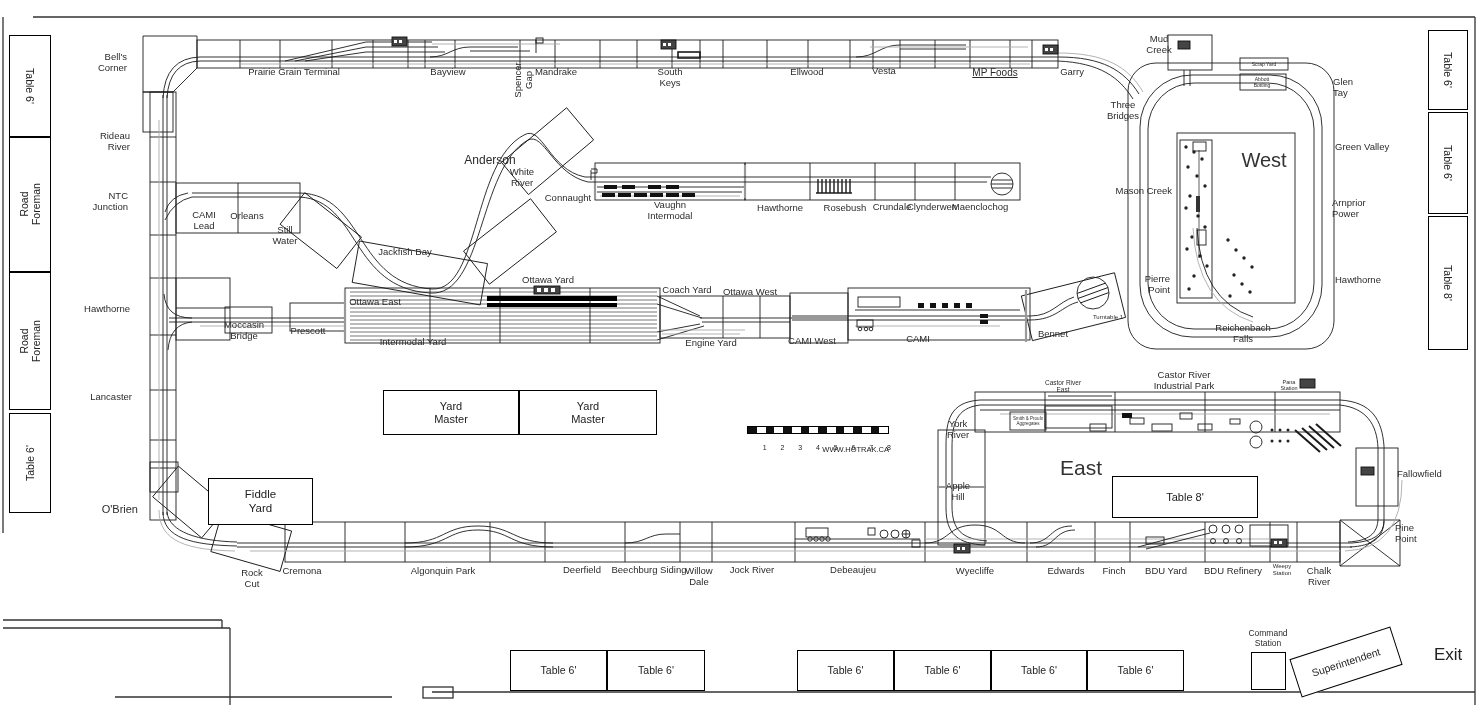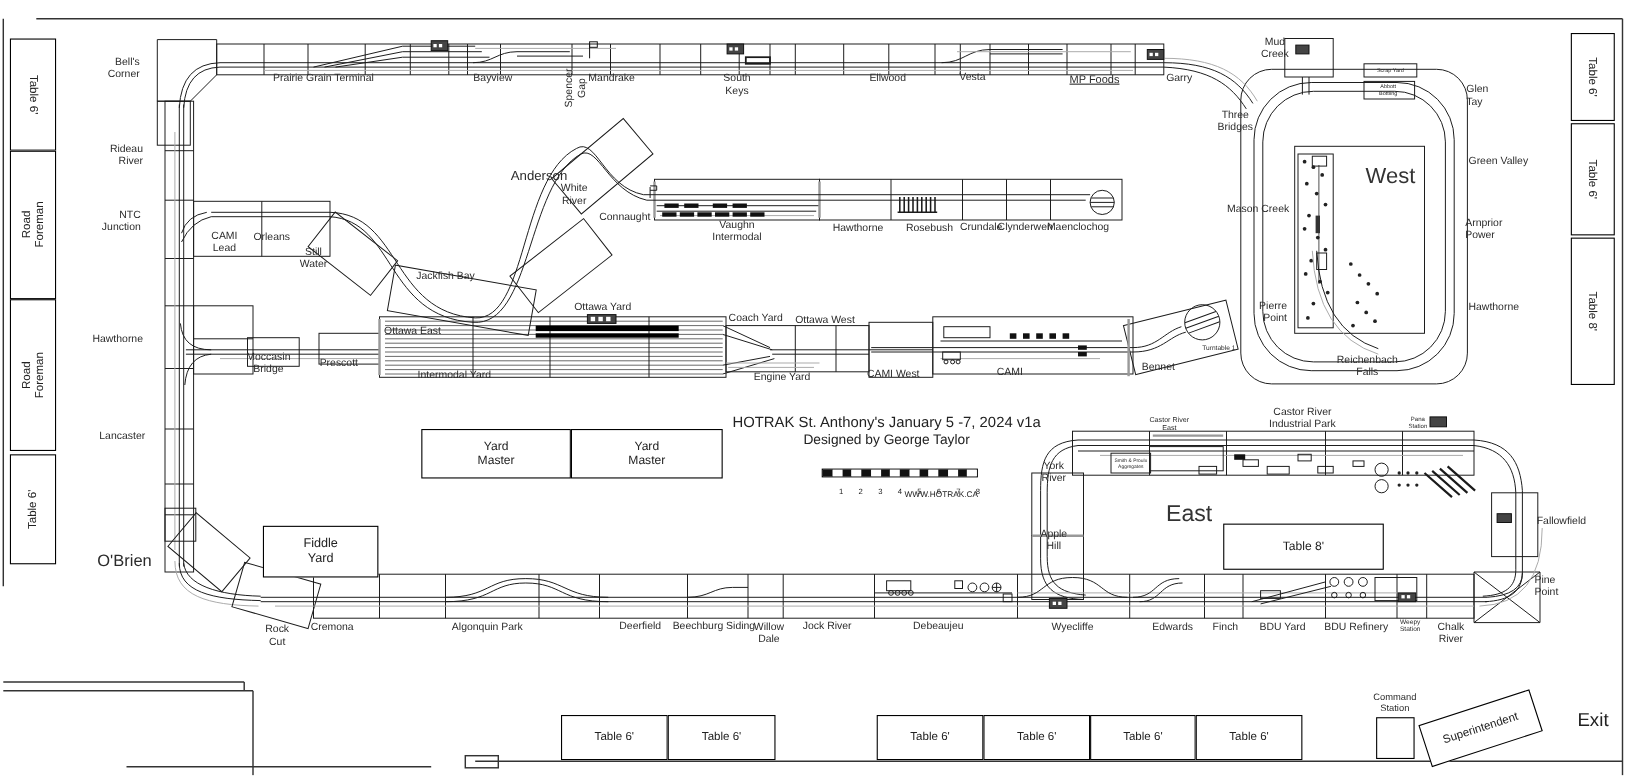--- a/index.html
+++ b/index.html
@@ -377,21 +377,21 @@
       <div class="lbl ar" style="left: 1170px; top: 274px; font-size: 9.5px; transform: translateX(-100%);">Pierre
 Point</div>
       <div class="lbl" style="left: 1243px; top: 323px; font-size: 9.5px; transform: translateX(-50%);">Reichenbach
 Falls</div>
       <div class="lbl ar" style="left: 130px; top: 131px; font-size: 9.5px; transform: translateX(-100%);">Rideau
 River</div>
       <div class="lbl ar" style="left: 128px; top: 191px; font-size: 9.5px; transform: translateX(-100%);">NTC
 Junction</div>
       <div class="lbl ar" style="left: 130px; top: 304px; font-size: 9.5px; transform: translateX(-100%);">Hawthorne</div>
       <div class="lbl ar" style="left: 132px; top: 392px; font-size: 9.5px; transform: translateX(-100%);">Lancaster</div>
-      <div class="lbl ar" style="left: 138px; top: 503px; font-size: 15px; transform: translateX(-100%);">O'Brien</div>
+      <div class="lbl ar" style="left: 138px; top: 503px; font-size: 11px; transform: translateX(-100%);">O'Brien</div>
       <div class="lbl" style="left: 204px; top: 210px; font-size: 9.5px; transform: translateX(-50%);">CAMI
 Lead</div>
       <div class="lbl" style="left: 247px; top: 211px; font-size: 9.5px; transform: translateX(-50%);">Orleans</div>
       <div class="lbl" style="left: 285px; top: 225px; font-size: 9.5px; transform: translateX(-50%);">Still
 Water</div>
       <div class="lbl" style="left: 405px; top: 247px; font-size: 9.5px; transform: translateX(-50%);">Jackfish Bay</div>
       <div class="lbl" style="left: 490px; top: 154px; font-size: 12px; transform: translateX(-50%);">Anderson</div>
       <div class="lbl" style="left: 522px; top: 167px; font-size: 9.5px; transform: translateX(-50%);">White
 River</div>
       <div class="lbl" style="left: 568px; top: 193px; font-size: 9.5px; transform: translateX(-50%);">Connaught</div>
@@ -496,39 +496,35 @@
         <span style="font-size: 10.5px;">Table 6'</span>
       </div>
       <div class="fbox" style="left: 383px; top: 390px; width: 136px; height: 45px;">
         <span style="font-size: 11px;">Yard
 Master</span>
       </div>
       <div class="fbox" style="left: 519px; top: 390px; width: 138px; height: 45px;">
         <span style="font-size: 11px;">Yard
 Master</span>
       </div>
-      <div class="fbox" style="left: 208px; top: 478px; width: 105px; height: 47px; margin-left: 31px;">
+      <div class="fbox" style="left: 208px; top: 478px; width: 105px; height: 47px;">
         <span style="font-size: 11.5px;">Fiddle
 Yard</span>
       </div>
       <div class="fbox" style="left: 1112px; top: 476px; width: 146px; height: 42px;">
         <span style="font-size: 11px;">Table 8'</span>
       </div>
       <div class="fbox" style="left: 1251px; top: 652px; width: 35px; height: 38px;">
         <span style="font-size: 10.5px;"></span>
       </div>
       <div class="fbox" style="left: 1293px; top: 642px; width: 106px; height: 40px; transform: rotate(-18deg);">
         <span style="font-size: 10.5px;">Superintendent</span>
       </div>
     </div>
 
-<div class="title-block">
-  <div class="title-line1">HOTRAK St. Anthony's January 5 -7, 2024 v1a</div>
-  <div class="title-line2">Designed by George Taylor</div>
-</div>
 
 <div class="scalebar">
   <div class="cells" id="scale-cells">
         <i style="background: rgb(17, 17, 17);"></i>
         <i style="background: rgb(255, 255, 255);"></i>
         <i style="background: rgb(17, 17, 17);"></i>
         <i style="background: rgb(255, 255, 255);"></i>
         <i style="background: rgb(17, 17, 17);"></i>
         <i style="background: rgb(255, 255, 255);"></i>
         <i style="background: rgb(17, 17, 17);"></i>

